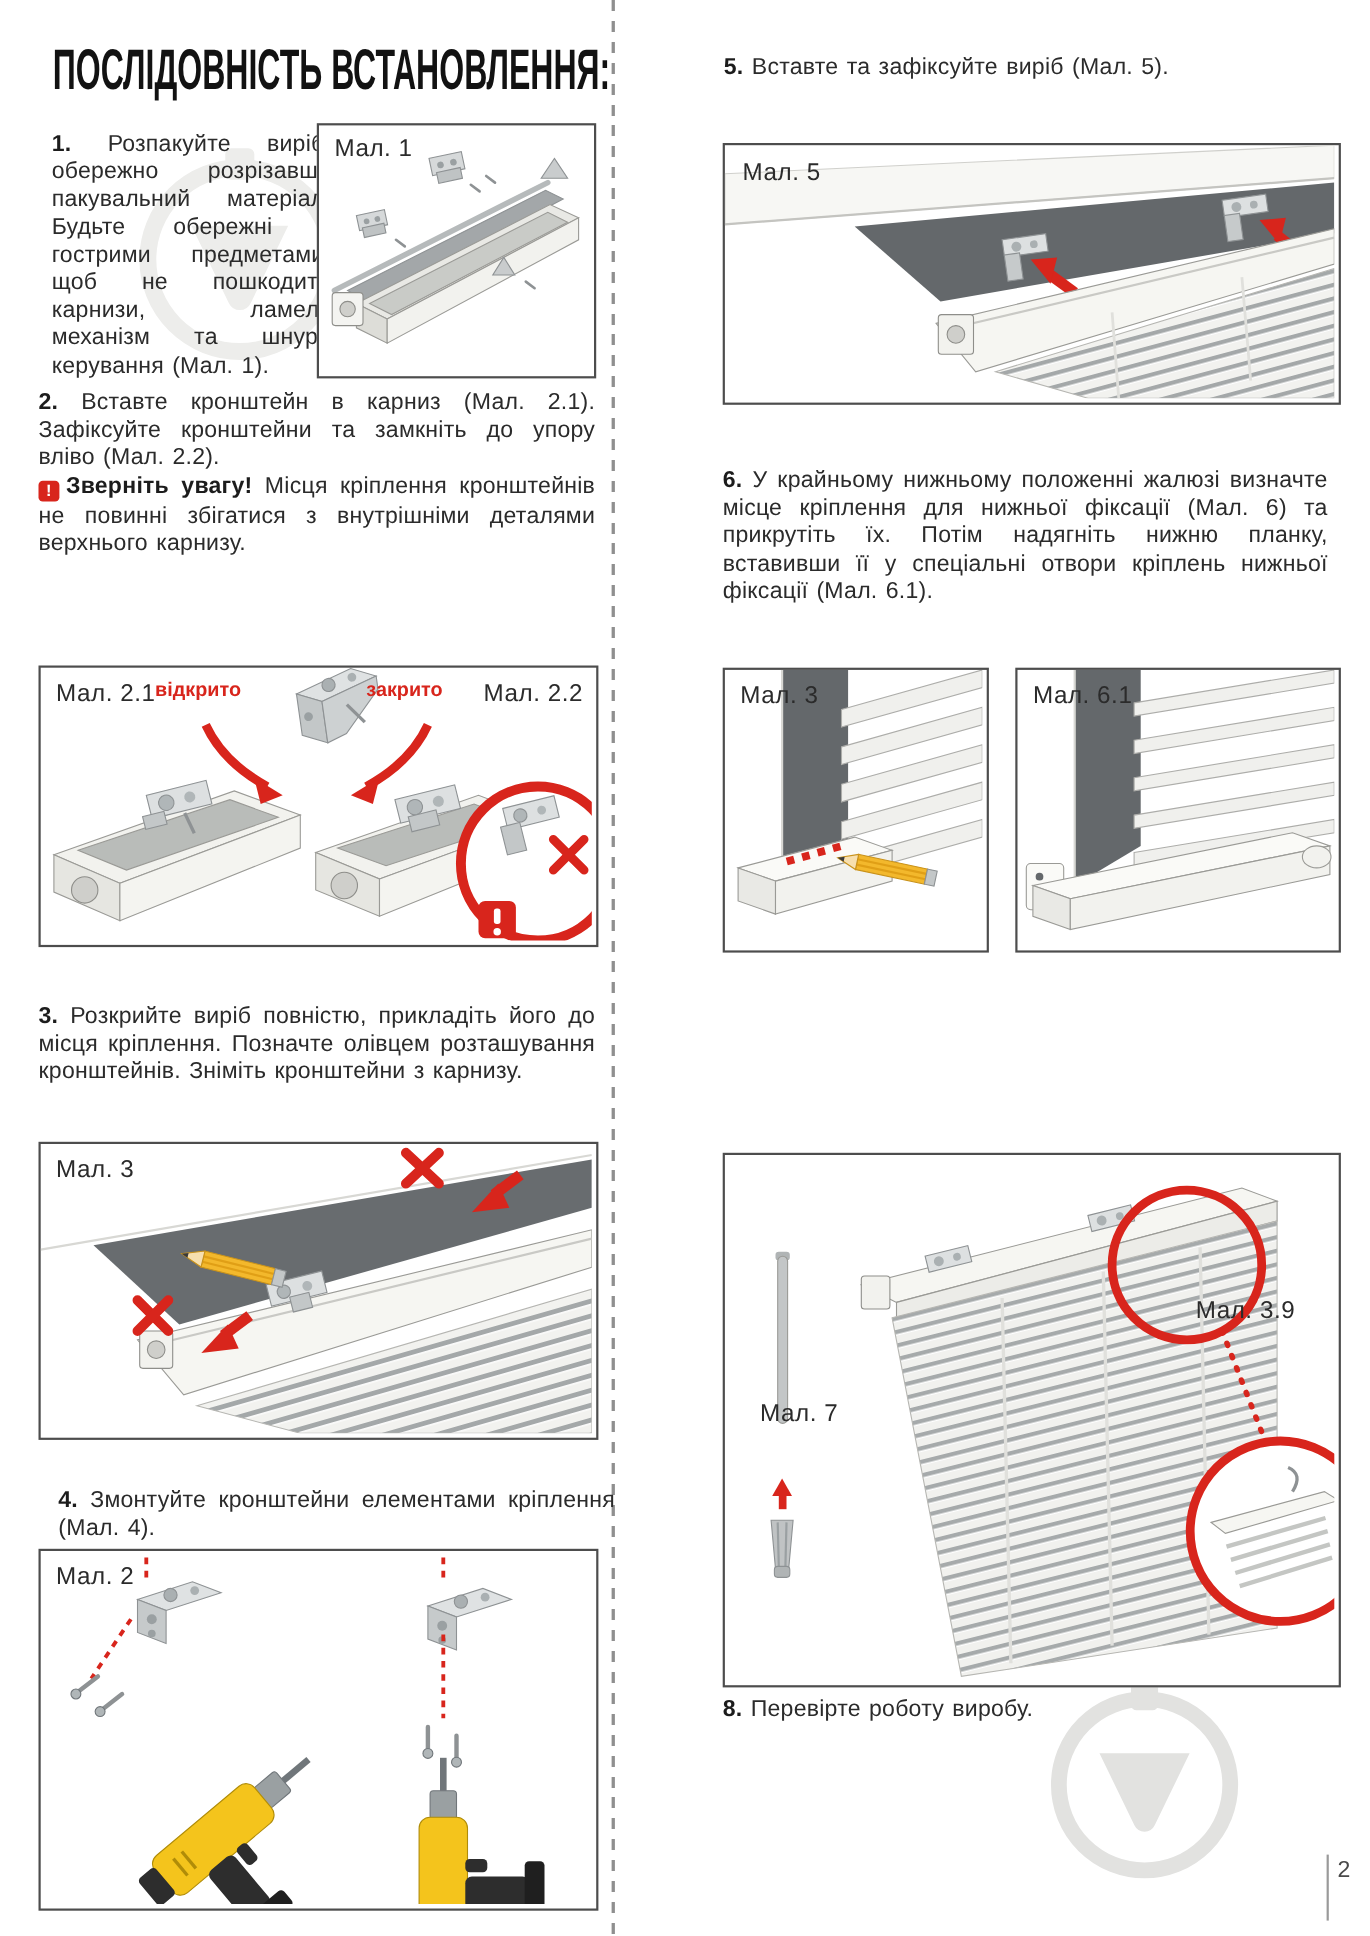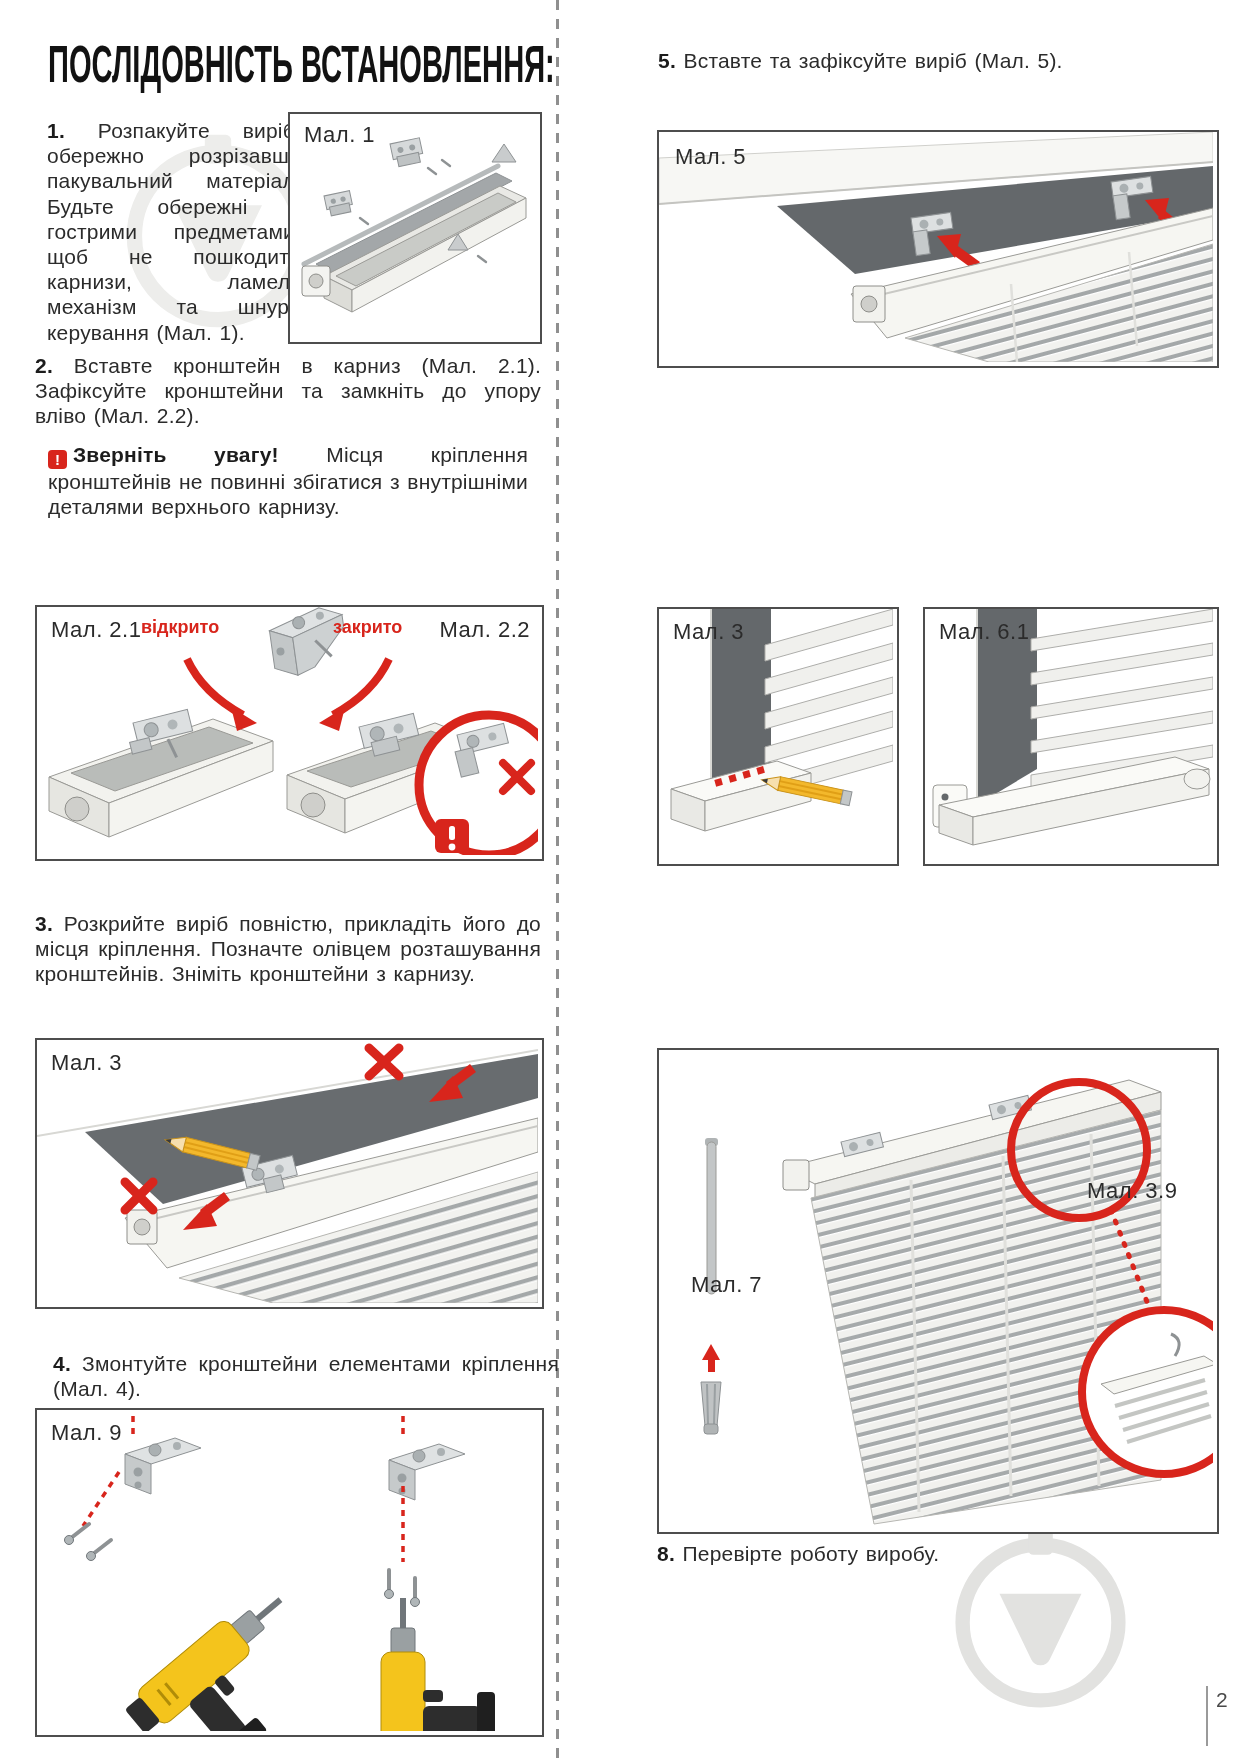--- a/index.html
+++ b/index.html
@@ -84,21 +84,21 @@
             <line x1="188" y1="142" x2="196" y2="148"></line>
         </g>
       </svg>
     </div>
 
     <div class="abs" style="left:35px;top:353px;width:506px">
       <p class="step" style="margin:0">
         <b>2.</b>
         <span>Вставте кронштейн в карниз (Мал. 2.1). Зафіксуйте кронштейни та замкніть до упору вліво (Мал. 2.2).</span>
       </p>
-      <p class="step warn" style="margin:13px">
+      <p class="step warn" style="margin:0">
         <span class="warn-icon">!</span><b>Зверніть увагу!</b>
         <span>Місця кріплення кронштейнів не повинні збігатися з внутрішніми деталями верхнього карнизу.</span>
       </p>
     </div>
 
     <div class="figbox" style="left:35px;top:605px;width:505px;height:252px">
       <div class="figlabel" style="left:14px;top:10px">Мал. 2.1</div>
       <div class="redlabel" style="left:104px;top:10px">відкрито</div>
       <div class="redlabel" style="left:296px;top:10px">закрито</div>
       <div class="figlabel" style="right:12px;top:10px">Мал. 2.2</div>
@@ -211,21 +211,21 @@
         <polygon points="146,190 170,164 180,186" fill="#d8251c"></polygon>
       </svg>
     </div>
 
     <p class="abs step" style="left:35px;top:1333px;width:506px;margin:18px">
       <b>4.</b>
       <span>Змонтуйте кронштейни елементами кріплення (Мал. 4).</span>
     </p>
 
     <div class="figbox" style="left:35px;top:1408px;width:505px;height:325px">
-      <div class="figlabel" style="left:14px;top:10px">Мал. 9</div>
+      <div class="figlabel" style="left:14px;top:10px">Мал. 2</div>
       <svg width="501" height="321" viewBox="0 0 501 321">
 
         <g transform="translate(88,28)">
           <polygon points="0,16 50,0 76,10 26,26" fill="#dfe2e3" stroke="#8e9294"></polygon>
           <polygon points="0,16 26,26 26,56 0,46" fill="#c6cacb" stroke="#8e9294"></polygon>
           <circle cx="30" cy="12" r="6" fill="#aab0b2" stroke="#8e9294"></circle>
             <circle cx="52" cy="8" r="4" fill="#aab0b2"></circle>
           <circle cx="13" cy="34" r="4.5" fill="#9aa0a2"></circle>
             <circle cx="13" cy="47" r="3.5" fill="#9aa0a2"></circle>
         </g>
@@ -319,20 +319,24 @@
         <polygon points="192,162 554,76 554,108 228,206" fill="#f6f6f2" stroke="#9a9a96"></polygon>
         <line x1="208" y1="166" x2="554" y2="84" stroke="#c9c9c5" stroke-width="2"></line>
         <rect x="194" y="154" width="32" height="36" rx="3" fill="#f2f2ee" stroke="#8e8e8a"></rect>
         <circle cx="210" cy="172" r="8" fill="#cfcfcb" stroke="#8e8e8a"></circle>
         <polygon points="246,206 554,112 554,230 330,230" fill="url(#p5)" stroke="#b6b6b2" stroke-width="1"></polygon>
         <line x1="352" y1="152" x2="358" y2="230" stroke="#e0e0dc" stroke-width="2.5"></line>
         <line x1="470" y1="120" x2="478" y2="214" stroke="#e0e0dc" stroke-width="2.5"></line>
       </svg>
     </div>
 
+    <p class="abs step" style="left:657px;top:424px;width:550px;margin:0">
+      <b>6.</b>
+      <span>У крайньому нижньому положенні жалюзі визначте місце кріплення для нижньої фіксації (Мал. 6) та прикрутіть їх. Потім надягніть нижню планку, вставивши її у спеціальні отвори кріплень нижньої фіксації (Мал. 6.1).</span>
+    </p>
 
     <div class="figbox" style="left:657px;top:607px;width:238px;height:255px">
       <div class="figlabel" style="left:14px;top:10px">Мал. 3</div>
       <svg width="234" height="251" viewBox="0 0 234 251">
         <polygon points="52,0 112,0 112,168 52,204" fill="#64686b"></polygon>
         <line x1="52" y1="0" x2="52" y2="210" stroke="#d8d8d4" stroke-width="2"></line>
         <g fill="#f0f0ed" stroke="#adadaa" stroke-width="1">
           <polygon points="106,36 234,0 234,16 106,52"></polygon>
           <polygon points="106,70 234,34 234,50 106,86"></polygon>
           <polygon points="106,104 234,68 234,84 106,120"></polygon>

